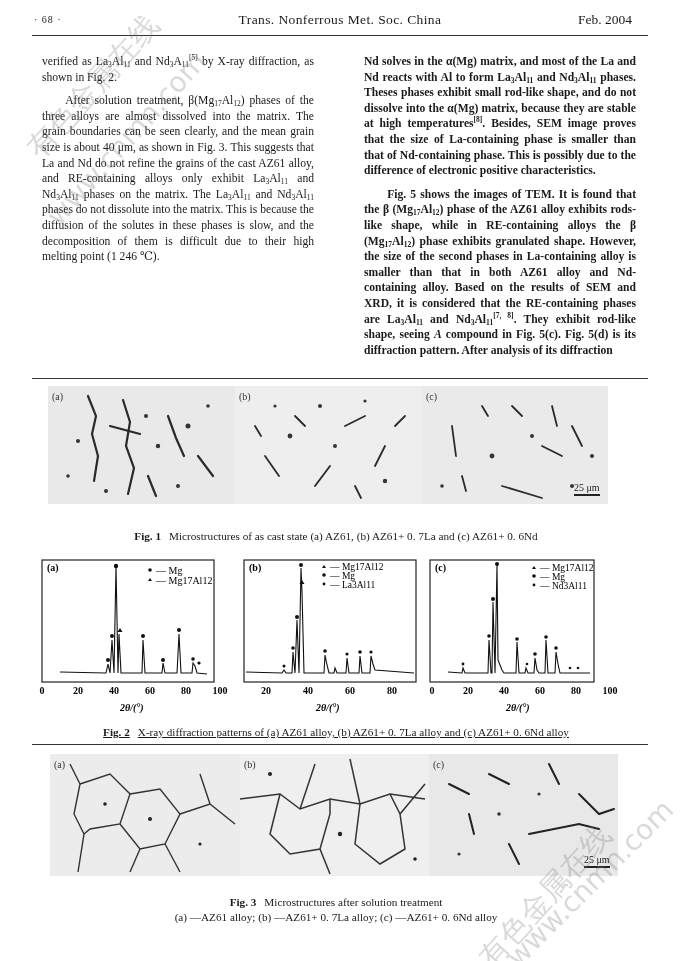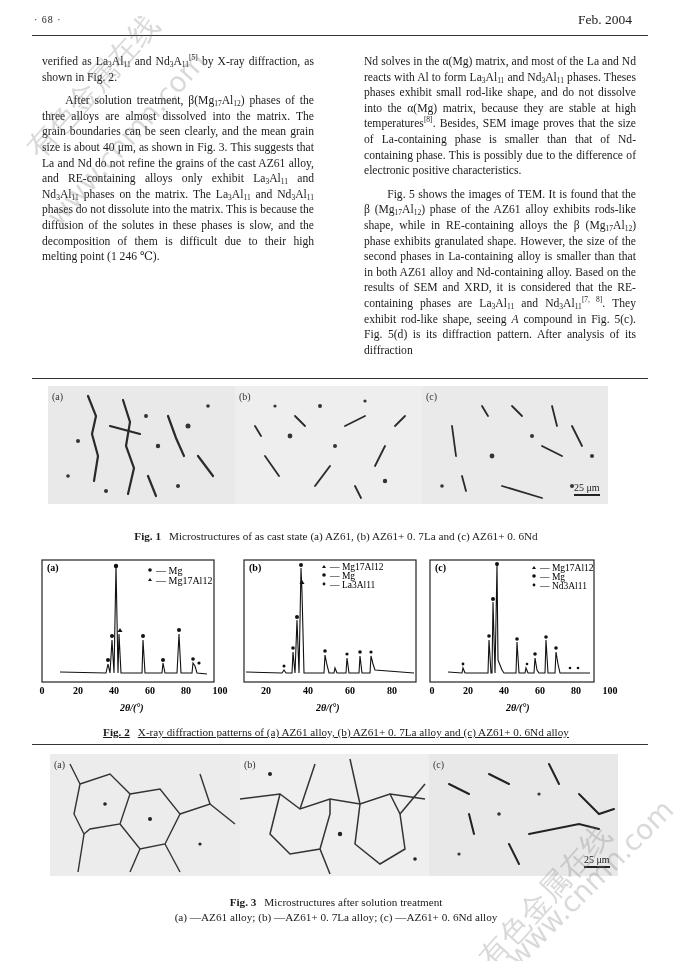--- a/index.html
+++ b/index.html
@@ -7,21 +7,21 @@
          font-family: "Liberation Serif", "DejaVu Serif", serif; color: #1a1a1a; }
   .header { position: absolute; left: 32px; right: 32px; top: 12px; height: 20px;
             font-size: 13.5px; }
   .header .pg { position: absolute; left: 2px; top: 2px; font-size: 10px; letter-spacing: 1px; }
   .header .journal { position: absolute; left: 0; right: 0; text-align: center; top: 0; letter-spacing: 0.4px; }
   .header .date { position: absolute; right: 16px; top: 0; }
   .rule { position: absolute; left: 32px; right: 32px; height: 0; border-top: 1.4px solid #333; }
   .col { position: absolute; top: 46px; width: 288px; font-size: 11.6px; line-height: 15.6px;
          text-align: justify; }
   .col.left { left: 34px; }
-  .col.right { left: 356px; }
+  .col.right { left: 356px; font-weight: bold; }
   .col p { margin: 8px; }
   .col p.indent { text-indent: 2em; }
   .col h3 { margin: 9px 0 2px 0; font-size: 11.8px; line-height: 15.6px; font-weight: bold;
             padding-left: 3.4em; text-indent: -3.4em; }
   sub { font-size: 7.5px; vertical-align: -2px; line-height: 0; }
   sup { font-size: 7.5px; vertical-align: 5px; line-height: 0; }
   .micro { position: absolute; background: #ececec; overflow: hidden; }
   .micro .panel { position: absolute; top: 0; bottom: 0; overflow: hidden; }
   .micro .plabel { position: absolute; left: 4px; top: 5px; font-size: 10px; color: #333; }
   .scalebar { position: absolute; right: 8px; bottom: 8px; font-size: 10px; color: #222; text-align: left; }
@@ -32,20 +32,21 @@
   .xrd svg { overflow: visible; }
   .xrd text { font-family: "Liberation Serif", serif; }
   .watermark { position: absolute; color: rgba(120,120,120,0.28); font-family: "DejaVu Sans", sans-serif;
                transform: rotate(-48deg); transform-origin: left top; white-space: nowrap; pointer-events: none; }
 </style>
 </head>
 <body>
 
 <div class="header">
   <span class="pg">· 68 ·</span>
+  <span class="journal">Trans. Nonferrous Met. Soc. China</span>
   <span class="date">Feb. 2004</span>
 </div>
 <div class="rule" style="top:35px;"></div>
 
 <div class="col left">
   <p><span>verified as La</span><sub>3</sub><span>Al</span><sub>11</sub><span> and Nd</span><sub>3</sub><span>A</span><sub>11</sub><sup>[5]</sup><span> by X-ray diffraction, as shown in Fig. 2.</span></p>
   <p class="indent"><span>After solution treatment, β(Mg</span><sub>17</sub><span>Al</span><sub>12</sub><span>) phases of the three alloys are almost dissolved into the matrix. The grain boundaries can be seen clearly, and the mean grain size is about 40 μm, as shown in Fig. 3. This suggests that La and Nd do not refine the grains of the cast AZ61 alloy, and RE-containing alloys only exhibit La</span><sub>3</sub><span>Al</span><sub>11</sub><span> and Nd</span><sub>3</sub><span>Al</span><sub>11</sub><span> phases on the matrix. The La</span><sub>3</sub><span>Al</span><sub>11</sub><span> and Nd</span><sub>3</sub><span>Al</span><sub>11</sub><span> phases do not dissolute into the matrix. This is because the diffusion of the solutes in these phases is slow, and the decomposition of them is difficult due to their high melting point (1 246 ℃).</span></p>
 </div>
 
 <div class="col right">

